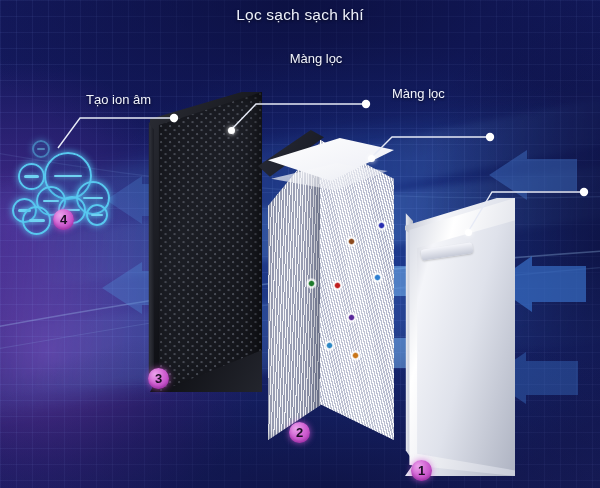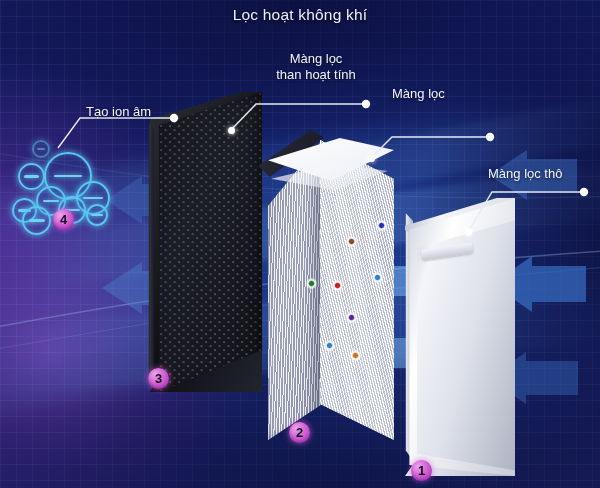--- a/index.html
+++ b/index.html
@@ -317,38 +317,34 @@
     <circle cx="490" cy="137" r="4.2" fill="#ffffff"></circle>
 
     <path d="M 468 232 L 492 192 L 582 192" stroke="#e6eaf6" stroke-width="1.4" fill="none"></path>
     <circle cx="584" cy="192" r="4.2" fill="#ffffff"></circle>
   </svg>
 
   <div class="glow-dot" style="left:228px; top:127px;"></div>
   <div class="glow-dot" style="left:368px; top:155px;"></div>
   <div class="glow-dot" style="left:465px; top:229px;"></div>
 
-  <div class="title">Lọc hoạt không khí</div>
-
-  <div class="callout" style="left:86px; top:104px;">
+  <div class="title">Lọc sạch sạch khí</div>
+
+  <div class="callout" style="left:86px; top:92px;">
     <span>Tạo ion âm</span>
   </div>
 
   <div class="callout" style="left:262px; top:51px; text-align:center; width:108px;">
     <span class="l2">Màng lọc</span>
-    <span class="l2">than hoạt tính</span>
   </div>
 
   <div class="callout" style="left:392px; top:86px; text-align:left; width:110px;">
     <span class="l2">Màng lọc</span>
   </div>
 
-  <div class="callout" style="left:488px; top:166px;">
-    <span>Màng lọc thô</span>
-  </div>
 
   <div class="badge" style="left:411px; top:460px;">
     <span>1</span>
   </div>
   <div class="badge" style="left:289px; top:422px;">
     <span>2</span>
   </div>
   <div class="badge" style="left:148px; top:368px;">
     <span>3</span>
   </div>

